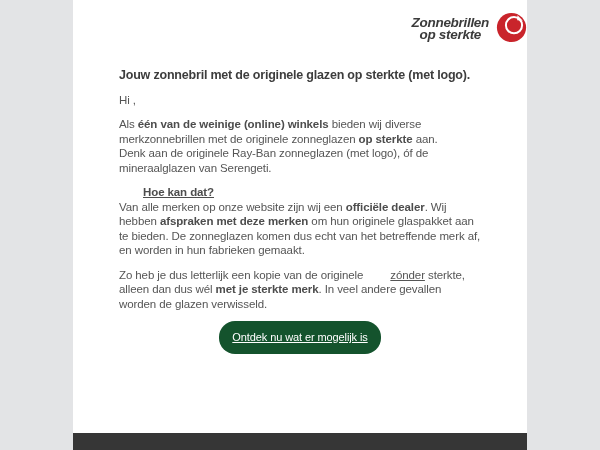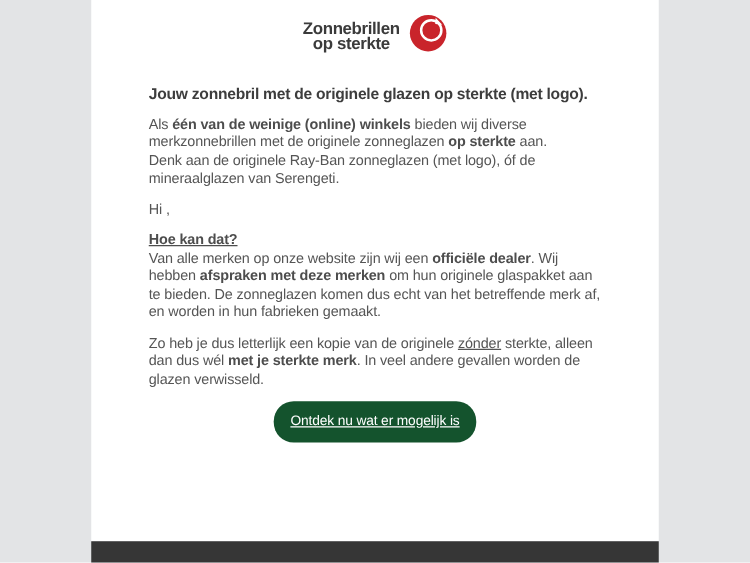--- a/index.html
+++ b/index.html
@@ -14,42 +14,42 @@
     position: absolute; left: 73px; top: 0;
     width: 454px; height: 433px;
     background: #ffffff;
   }
   .footer-bar {
     position: absolute; left: 73px; top: 433px;
     width: 454px; height: 17px;
     background: #363636;
   }
   .logo {
-    display: flex; align-items: center; justify-content: center;
-    gap: 7px; padding-top: 12px; height: 34px;
+    display: flex; align-items: center; justify-content: flex-end;
+    gap: 7px; padding-top: 12px; height: 34px; font-style: italic;
   }
   .logo-text {
     font-weight: bold; color: #3b3b3b;
     font-size: 13.5px; line-height: 12px;
     letter-spacing: -0.3px; text-align: center;
   }
   .content {
     padding: 0 46px;
     color: #555555;
     font-size: 11.5px; line-height: 14.5px;
     letter-spacing: -0.1px;
   }
   .heading {
     font-size: 12.5px; font-weight: bold; color: #3d3d3d;
     letter-spacing: -0.2px;
     margin: 22px 0 10px 0;
   }
   .content p { margin: 0 0 10px 0; }
   .seg-bold { font-weight: bold; color: #4d4d4d; }
-  .seg-underline { text-decoration: underline; }
+  .seg-underline { text-decoration: underline; margin-left: 24px; }
   .cta-button {
     display: block; width: max-content;
     margin: 9px auto 0 auto;
     background: #14532d;
     color: #ffffff;
     font-size: 11px;
     text-decoration: underline;
     padding: 9px 13px;
     border-radius: 16px;
     border: none;
@@ -71,22 +71,22 @@
       <svg width="31" height="31" viewBox="0 0 31 31" aria-hidden="true">
         <circle cx="15.5" cy="15.5" r="14.6" fill="#c9242b"></circle>
         <circle cx="18" cy="13.2" r="8.1" fill="none" stroke="#ffffff" stroke-width="2"></circle>
         <path d="M21.5 3.2 L26.8 8.8 L21.2 8.2 Z" fill="#ffffff"></path>
       </svg>
     </span>
   </div>
 
   <div class="content">
     <div class="heading">Jouw zonnebril met de originele glazen op sterkte (met logo).</div>
+    <p>Hi ,</p>
     <p><span>Als </span><span class="seg-bold">één van de weinige (online) winkels</span><span> bieden wij diverse merkzonnebrillen met de originele zonneglazen </span><span class="seg-bold">op sterkte</span><span> aan.</span><br><span>Denk aan de originele Ray-Ban zonneglazen (met logo), óf de mineraalglazen van Serengeti.</span></p>
-    <p>Hi ,</p>
     <p><span class="seg-bold seg-underline">Hoe kan dat?</span><br><span>Van alle merken op onze website zijn wij een </span><span class="seg-bold">officiële dealer</span><span>. Wij hebben </span><span class="seg-bold">afspraken met deze merken</span><span> om hun originele glaspakket aan te bieden. De zonneglazen komen dus echt van het betreffende merk af, en worden in hun fabrieken gemaakt.</span></p>
     <p><span>Zo heb je dus letterlijk een kopie van de originele </span><span class="seg-underline">zónder</span><span> sterkte, alleen dan dus wél </span><span class="seg-bold">met je sterkte merk</span><span>. In veel andere gevallen worden de glazen verwisseld.</span></p>
     <a href="#" class="cta-button">Ontdek nu wat er mogelijk is</a>
   </div>
 
 </div>
 
 <div class="footer-bar"></div>
 
 </body></html>

